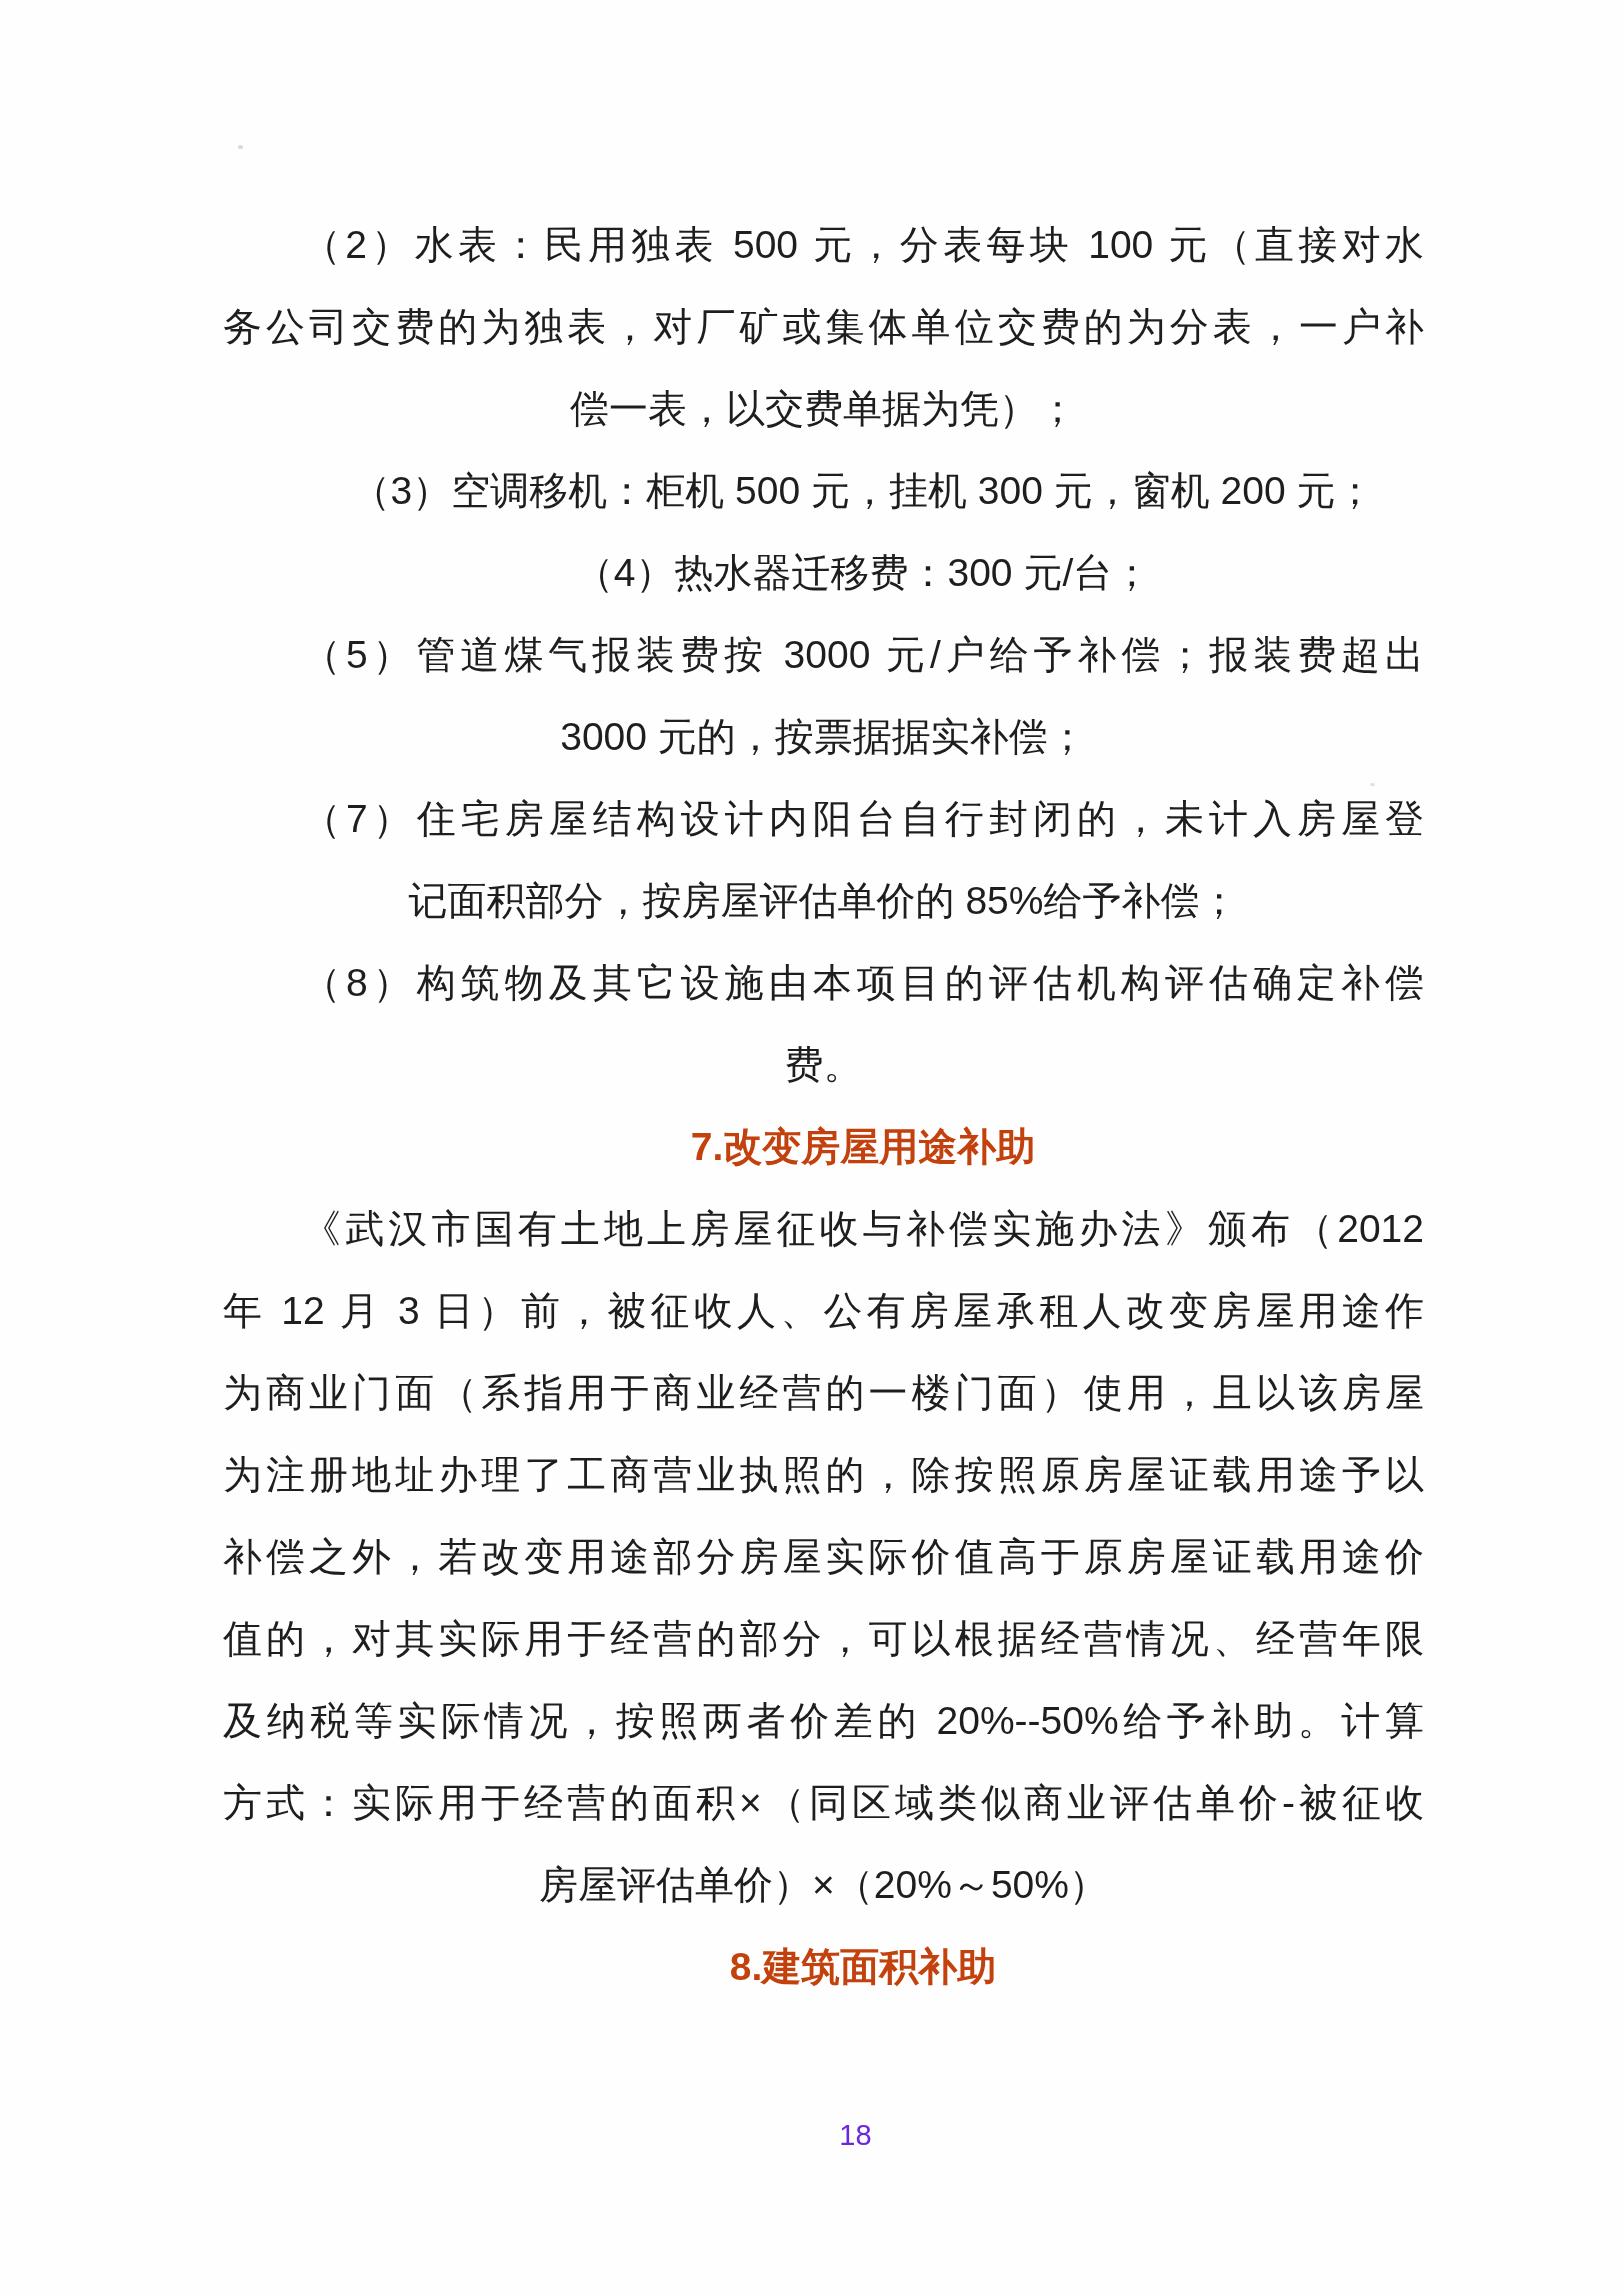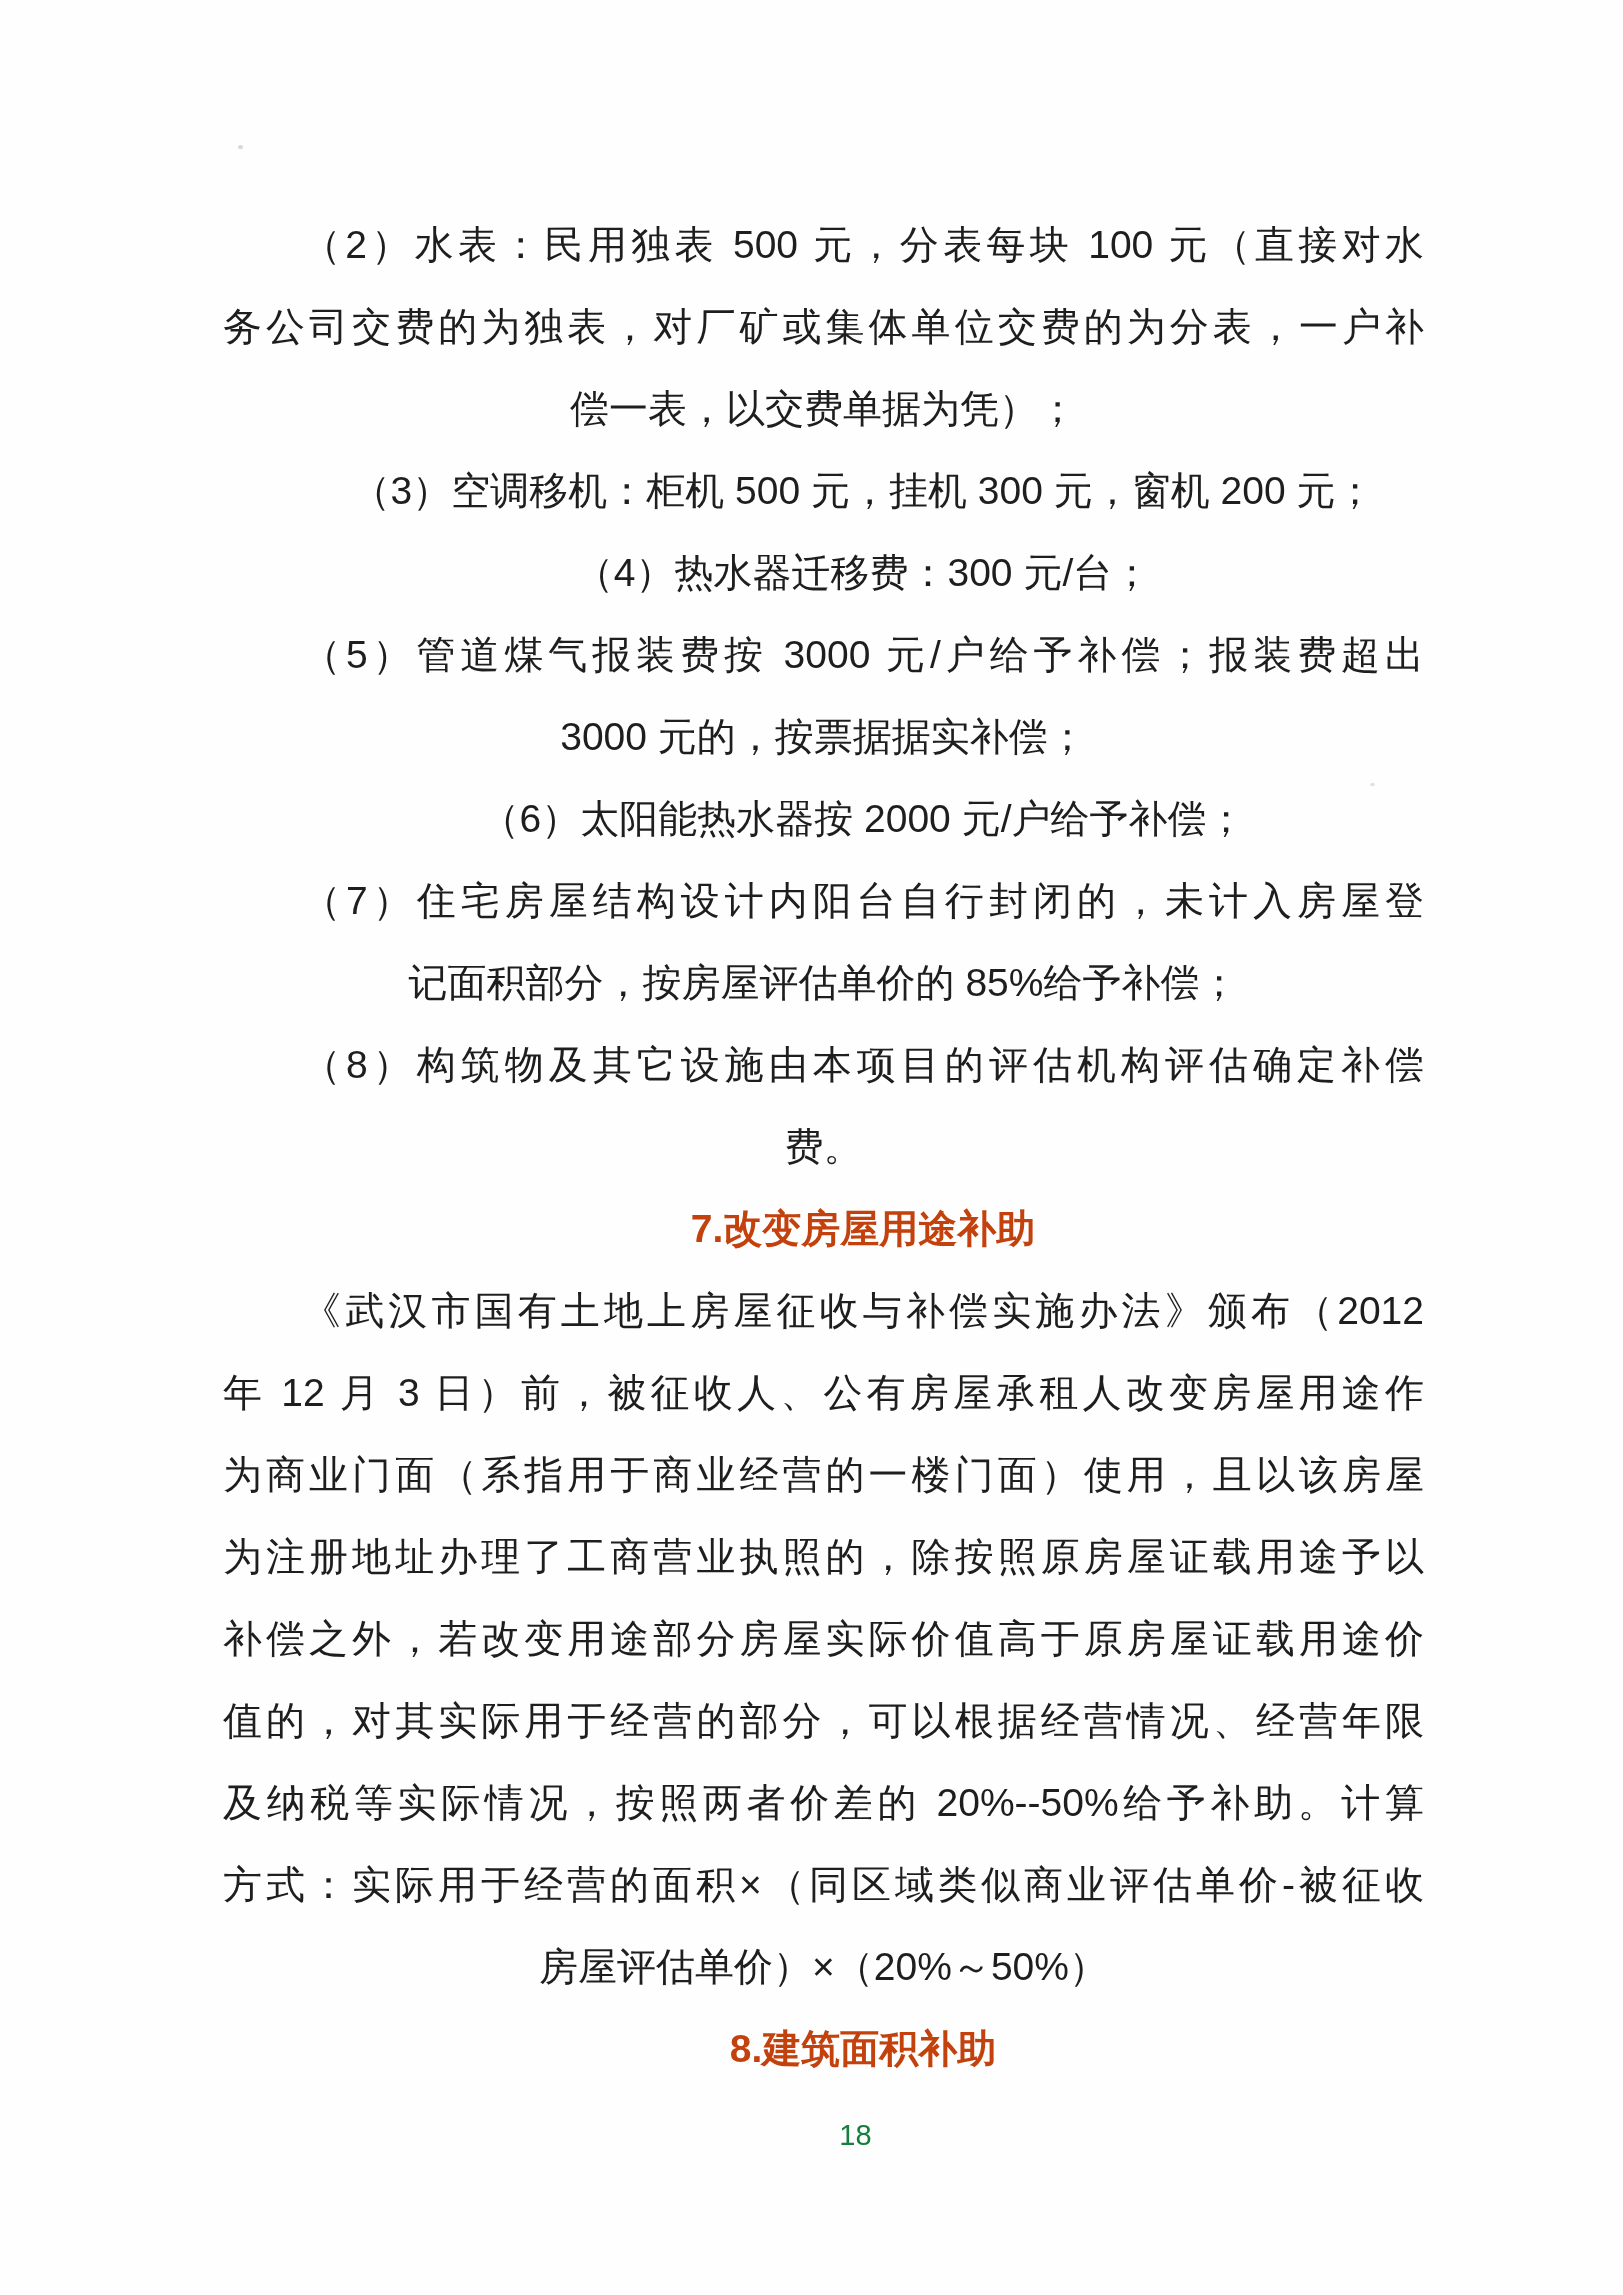--- a/index.html
+++ b/index.html
@@ -35,21 +35,21 @@
   #pageno{
     position:absolute;
     top:2119px;
     left:0;
     width:1623px;
     box-sizing:border-box;
     padding-left:88px;
     text-align:center;
     font-size:29px;
     line-height:33px;
-    color:#15803d;
+    color:#6d28d9;
   }
   .speck{
     position:absolute;
     background:#d8d8d8;
     border-radius:50%;
   }
   #speck1{ left:238px; top:145px; width:5.2px; height:3.9px; }
   #speck2{ left:1370px; top:783px; width:4.6px; height:3.3px; opacity:.8; }
 </style>
 </head>
@@ -61,21 +61,20 @@
   <div class="speck" id="speck2"></div>
 
   <div id="textblock">
     <div class="ln ind just">（2）水表：民用独表 500 元，分表每块 100 元（直接对水</div>
     <div class="ln just">务公司交费的为独表，对厂矿或集体单位交费的为分表，一户补</div>
     <div class="ln">偿一表，以交费单据为凭）；</div>
     <div class="ln ind">（3）空调移机：柜机 500 元，挂机 300 元，窗机 200 元；</div>
     <div class="ln ind">（4）热水器迁移费：300 元/台；</div>
     <div class="ln ind just">（5）管道煤气报装费按 3000 元/户给予补偿；报装费超出</div>
     <div class="ln">3000 元的，按票据据实补偿；</div>
-    <div class="ln ind">（6）太阳能热水器按 2000 元/户给予补偿；</div>
     <div class="ln ind just">（7）住宅房屋结构设计内阳台自行封闭的，未计入房屋登</div>
     <div class="ln">记面积部分，按房屋评估单价的 85%给予补偿；</div>
     <div class="ln ind just">（8）构筑物及其它设施由本项目的评估机构评估确定补偿</div>
     <div class="ln">费。</div>
     <div class="ln ind bold">7.改变房屋用途补助</div>
     <div class="ln ind just">《武汉市国有土地上房屋征收与补偿实施办法》颁布（2012</div>
     <div class="ln just">年 12 月 3 日）前，被征收人、公有房屋承租人改变房屋用途作</div>
     <div class="ln just">为商业门面（系指用于商业经营的一楼门面）使用，且以该房屋</div>
     <div class="ln just">为注册地址办理了工商营业执照的，除按照原房屋证载用途予以</div>
     <div class="ln just">补偿之外，若改变用途部分房屋实际价值高于原房屋证载用途价</div>

